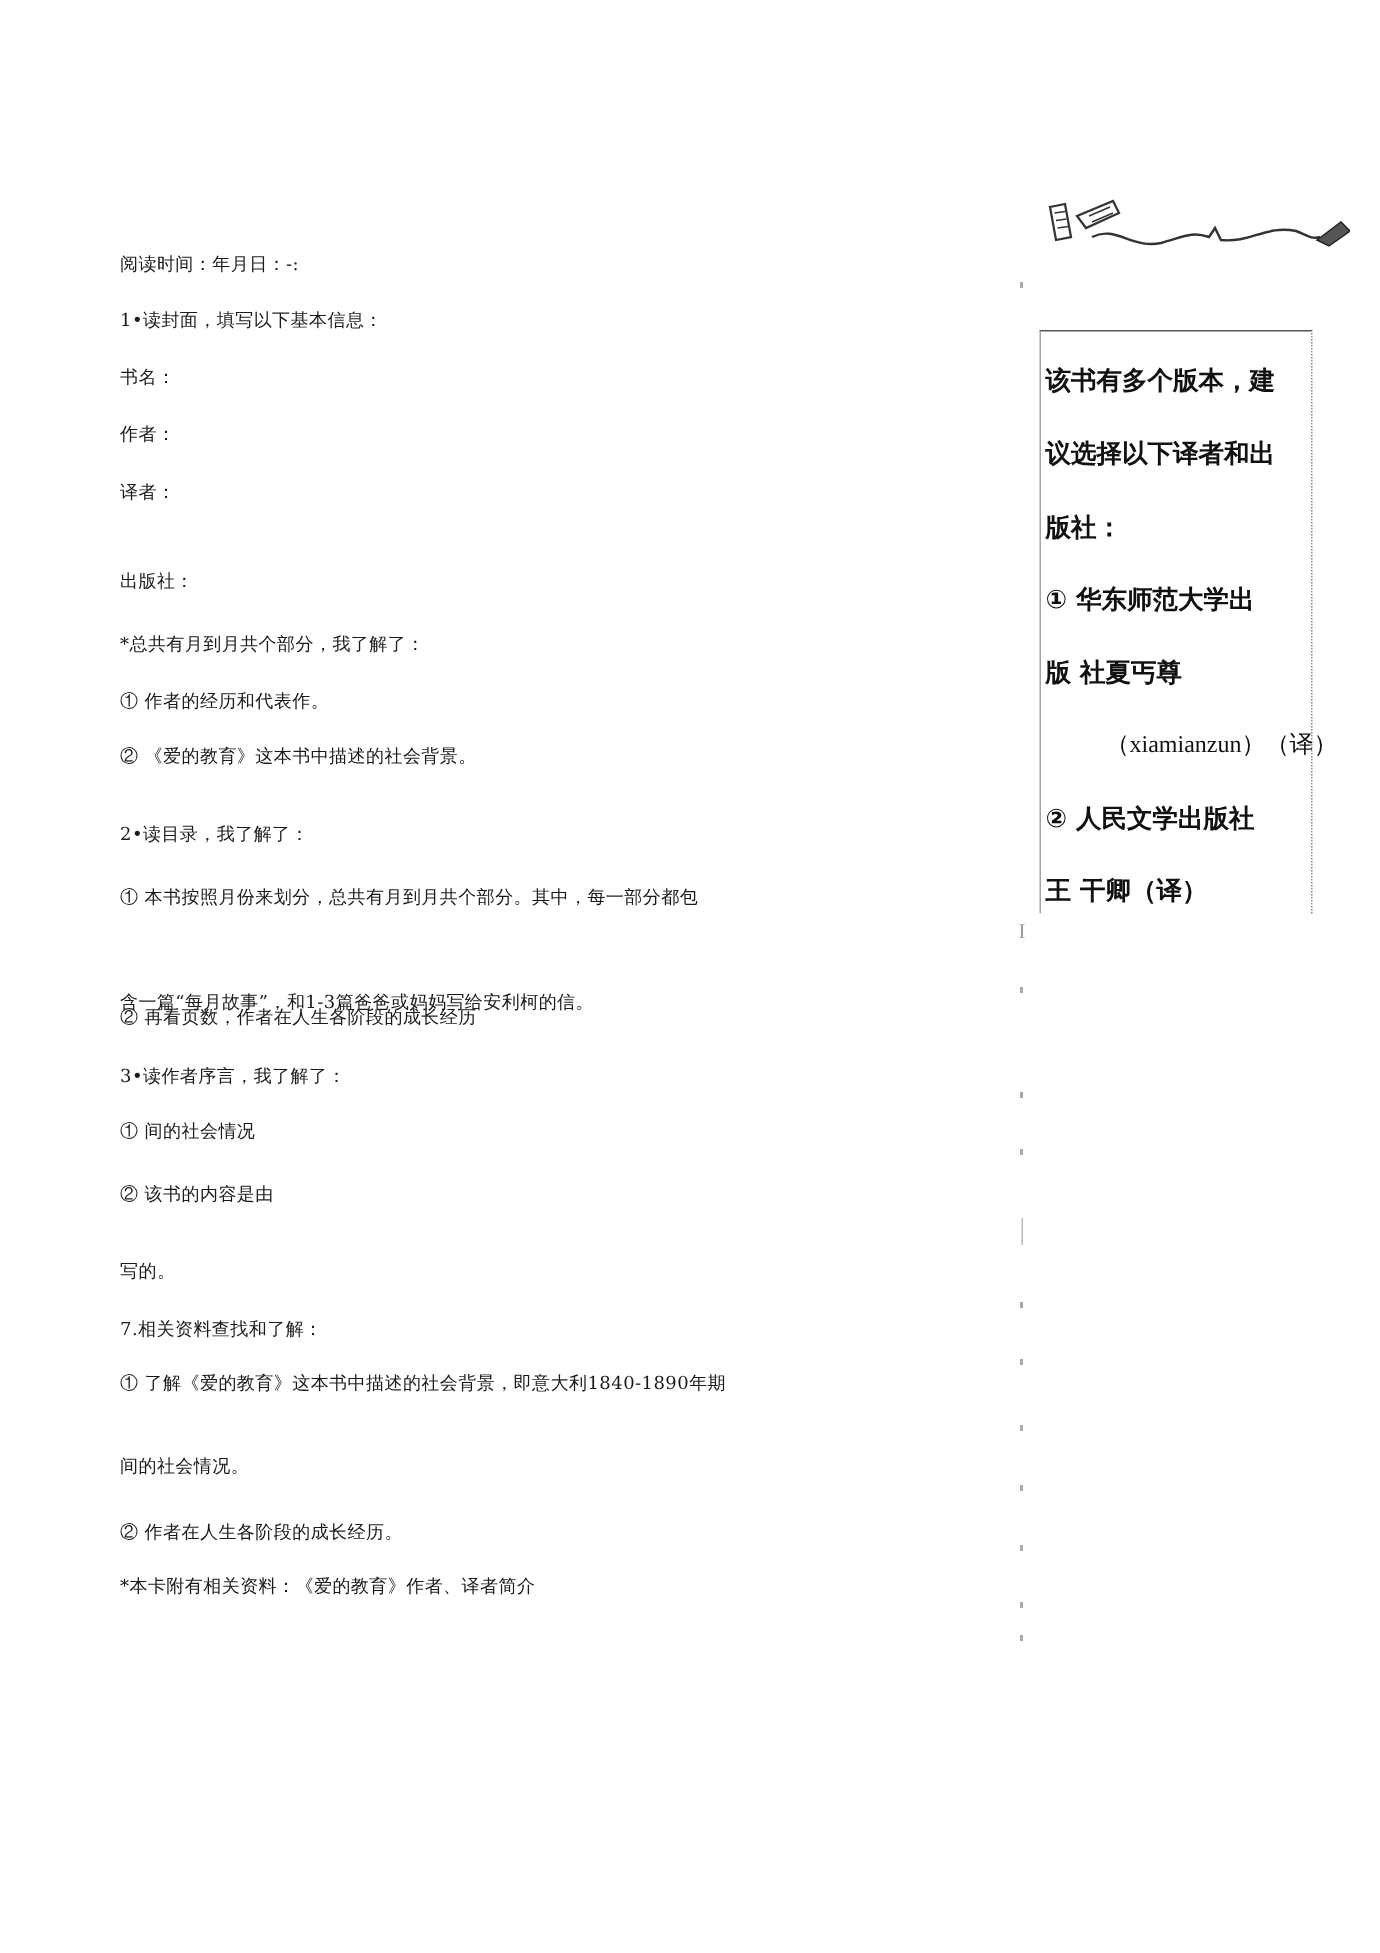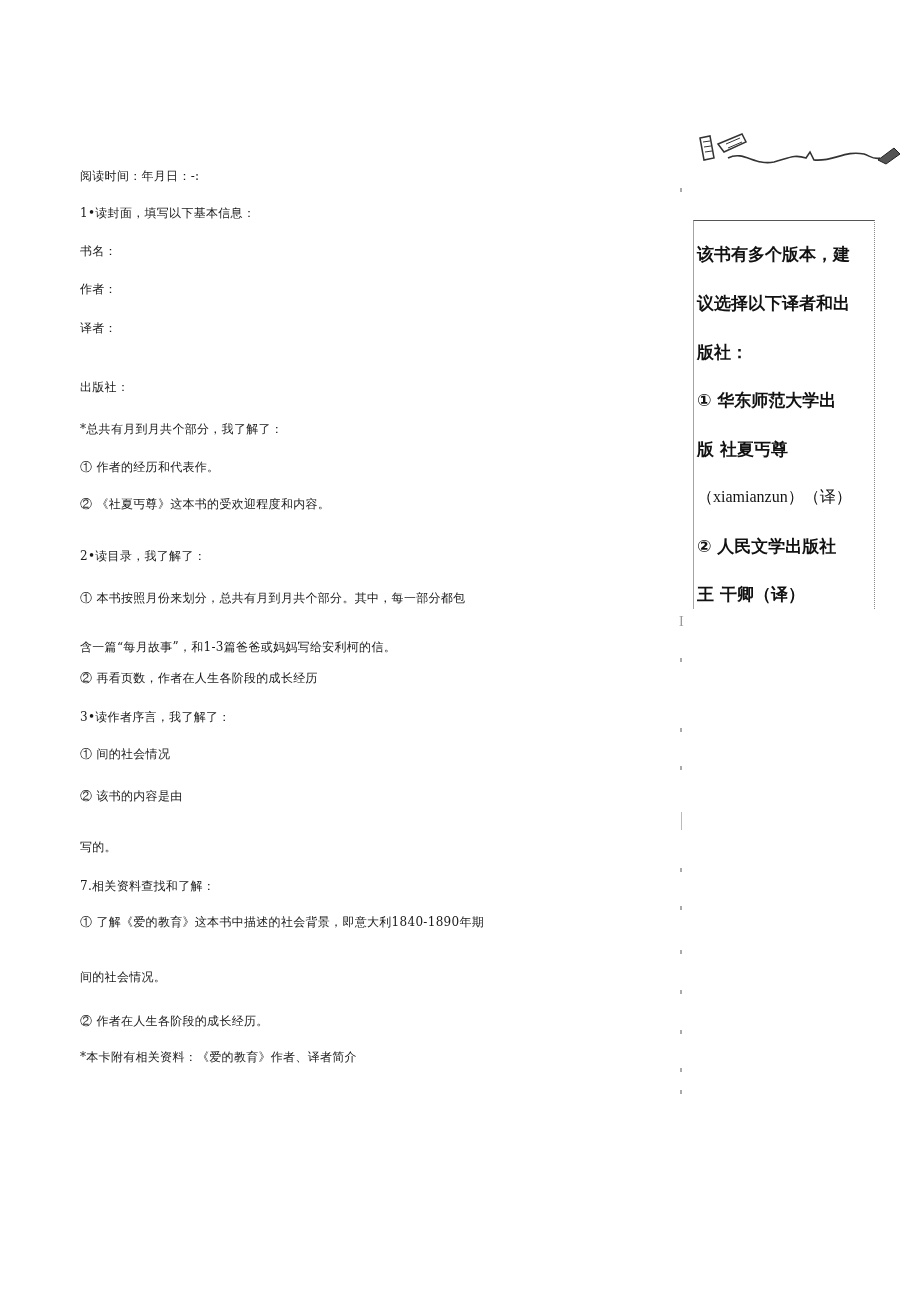--- a/index.html
+++ b/index.html
@@ -4,21 +4,21 @@
 <style>
   html, body { margin:0; padding:0; background:#ffffff; }
   body { width:920px; height:1302px; position:relative; overflow:hidden;
          font-family:"DejaVu Serif","Liberation Serif",serif; color:#1a1a1a; }
   .line { position:absolute; left:80px; font-size:12px; line-height:20px; white-space:nowrap; letter-spacing:0.3px; }
   .deco { position:absolute; left:694px; top:128px; width:206px; height:42px; }
   .side-box { position:absolute; left:693px; top:220px; width:180px; height:388px;
               border-left:1px solid #a3a3a3; border-top:1px solid #555; border-right:1px dotted #888; }
   .side-line { position:absolute; left:3px; font-size:17px; line-height:22px; font-weight:bold;
                font-family:"DejaVu Sans","Liberation Sans",sans-serif; white-space:nowrap; color:#111; }
-  .side-line.roman { font-weight:normal; font-family:"Liberation Serif",serif; }
+  .side-line.roman { font-weight:normal; font-family:"Liberation Serif",serif;margin-left:40px; }
   .margin-mark { position:absolute; left:680px; width:2px; height:4px; background:#aaa; }
   .cursor-mark { position:absolute; left:679px; top:614px; font-size:14px; color:#999; font-family:"Liberation Serif",serif; }
   .bar-mark { position:absolute; left:681px; top:812px; width:1px; height:18px; background:#bbb; }
 </style>
 </head>
 <body>
 
 <svg class="deco" viewBox="0 0 206 42">
   <path d="M6 10 L16 8 L20 30 L10 32 Z" fill="none" stroke="#333" stroke-width="1.5"></path>
   <path d="M9 14 L16 13 M10 19 L17 18 M11 24 L18 23" stroke="#333" stroke-width="1"></path>
@@ -29,25 +29,25 @@
 </svg>
 
 <div class="line" style="top:166px">阅读时间：年月日：-:</div>
 <div class="line" style="top:203px">1•读封面，填写以下基本信息：</div>
 <div class="line" style="top:241px">书名：</div>
 <div class="line" style="top:279px">作者：</div>
 <div class="line" style="top:318px">译者：</div>
 <div class="line" style="top:377px">出版社：</div>
 <div class="line" style="top:419px">*总共有月到月共个部分，我了解了：</div>
 <div class="line" style="top:457px">① 作者的经历和代表作。</div>
-<div class="line" style="top:494px">② 《社夏丐尊》这本书的受欢迎程度和内容。</div>
+<div class="line" style="top:494px">② 《爱的教育》这本书中描述的社会背景。</div>
 
 <div class="line" style="top:546px">2•读目录，我了解了：</div>
 <div class="line" style="top:588px">① 本书按照月份来划分，总共有月到月共个部分。其中，每一部分都包</div>
-<div class="line" style="top:637px">含一篇“每月故事”，和1-3篇爸爸或妈妈写给安利柯的信。</div>
+<div class="line" style="top:658px">含一篇“每月故事”，和1-3篇爸爸或妈妈写给安利柯的信。</div>
 <div class="line" style="top:668px">② 再看页数，作者在人生各阶段的成长经历</div>
 
 <div class="line" style="top:707px">3•读作者序言，我了解了：</div>
 <div class="line" style="top:744px">① 间的社会情况</div>
 <div class="line" style="top:786px">② 该书的内容是由</div>
 <div class="line" style="top:837px">写的。</div>
 
 <div class="line" style="top:876px">7.相关资料查找和了解：</div>
 <div class="line" style="top:912px">① 了解《爱的教育》这本书中描述的社会背景，即意大利1840-1890年期</div>
 <div class="line" style="top:967px">间的社会情况。</div>

